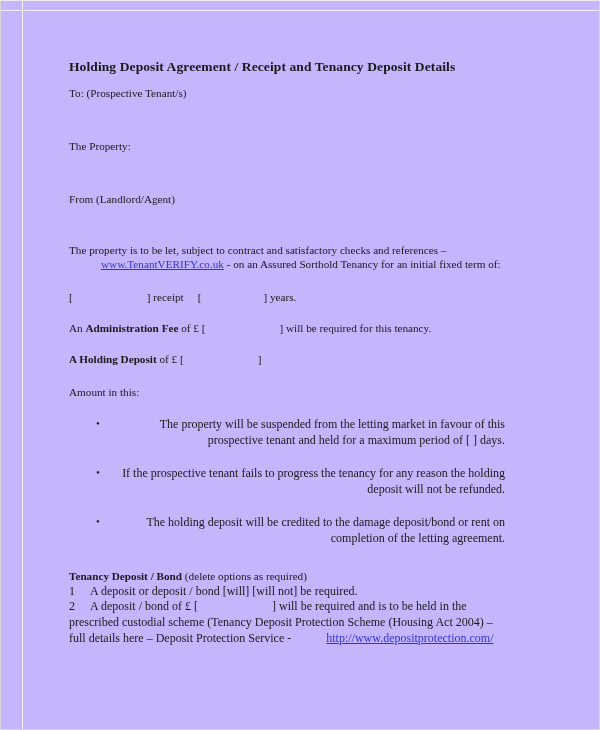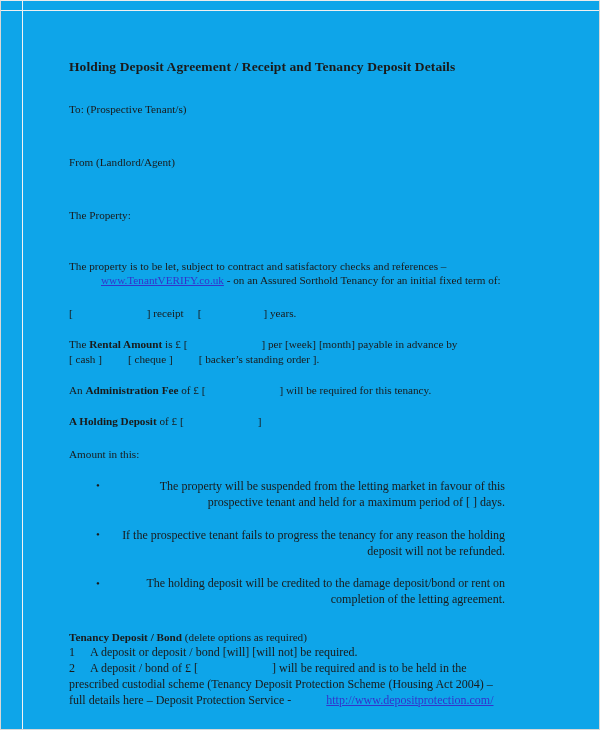--- a/index.html
+++ b/index.html
@@ -14,21 +14,21 @@
     overflow: hidden;
     font-family: "Liberation Serif", "DejaVu Serif", serif;
     color: #1a1a1a;
   }
 
   .page {
     position: relative;
     box-sizing: border-box;
     width: 600px;
     height: 730px;
-    background: #0ea5e9;
+    background: #c4b5fd;
     border-left: 1px solid #d8d8d8;
     border-right: 1px solid #d8d8d8;
     border-top: 1px solid #ececec;
     border-bottom: 1px solid #d8d8d8;
   }
 
   
   .page::before {
     content: "";
     position: absolute;
@@ -65,21 +65,21 @@
     padding-top: 58px;
     letter-spacing: 0.1px;
   }
 
   .line {
     font-size: 11.2px;
     line-height: 1.33;
     margin: 0;
   }
 
-  .sp-to        { margin-top: 26px; }
+  .sp-to        { margin-top: 10px; }
   .sp-from      { margin-top: 38px; }
   .sp-property  { margin-top: 38px; }
   .sp-letpara   { margin-top: 36px; }
   .sp-term      { margin-top: 18px; }
   .sp-rental    { margin-top: 16px; }
   .sp-admin     { margin-top: 16px; }
   .sp-holding   { margin-top: 16px; }
   .sp-words     { margin-top: 18px; }
   .sp-receipt   { margin-top: 17px; }
   .sp-tdb       { margin-top: 22px; }
@@ -133,29 +133,28 @@
 </head>
 <body>
 
 <div class="page">
   <div class="sheet">
 
     <h1 class="doc-title">Holding Deposit Agreement / Receipt and Tenancy Deposit Details</h1>
 
     <p class="line sp-to">To: (Prospective Tenant/s)</p>
 
+    <p class="line sp-property">The Property:</p>
+
     <p class="line sp-from">From (Landlord/Agent)</p>
-
-    <p class="line sp-property">The Property:</p>
 
     <p class="line sp-letpara"><span>The property is to be let, subject to contract and satisfactory checks and references – </span><a class="doclink" href="#">www.TenantVERIFY.co.uk</a><span> - on an Assured Sorthold Tenancy for an initial fixed term of:</span></p>
 
     <p class="line sp-term"><span>[</span><span class="gap-xxl"></span><span>] receipt</span><span class="gap-sm"></span><span>[</span><span class="gap-xl"></span><span>] years.</span></p>
 
-    <p class="line sp-rental"><span>The </span><b>Rental Amount</b><span> is £ [</span><span class="gap-xxl"></span><span>] per   [week]   [month] payable in advance by</span><br><span>[ cash ]</span><span class="gap-md"></span><span>[ cheque ]</span><span class="gap-md"></span><span>[ backer’s standing order ].</span></p>
 
     <p class="line sp-admin"><span>An </span><b>Administration Fee</b><span> of £ [</span><span class="gap-xxl"></span><span>] will be required for this tenancy.</span></p>
 
     <p class="line sp-holding"><b>A Holding Deposit</b><span> of £ [</span><span class="gap-xxl"></span><span>]</span></p>
 
     <p class="line sp-words">Amount in this:</p>
 
 
     <ul class="bullets">
       <li>The property will be suspended from the letting market in favour of this prospective tenant and held for a maximum period of [           ] days.</li>

